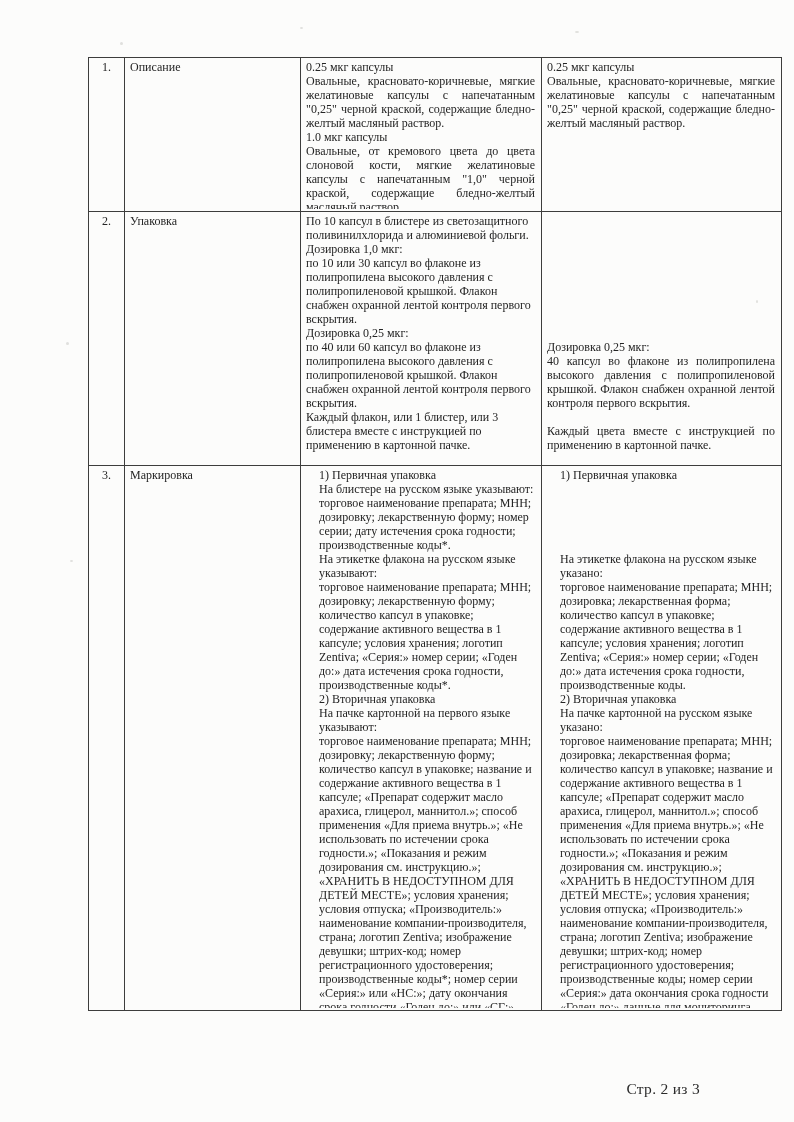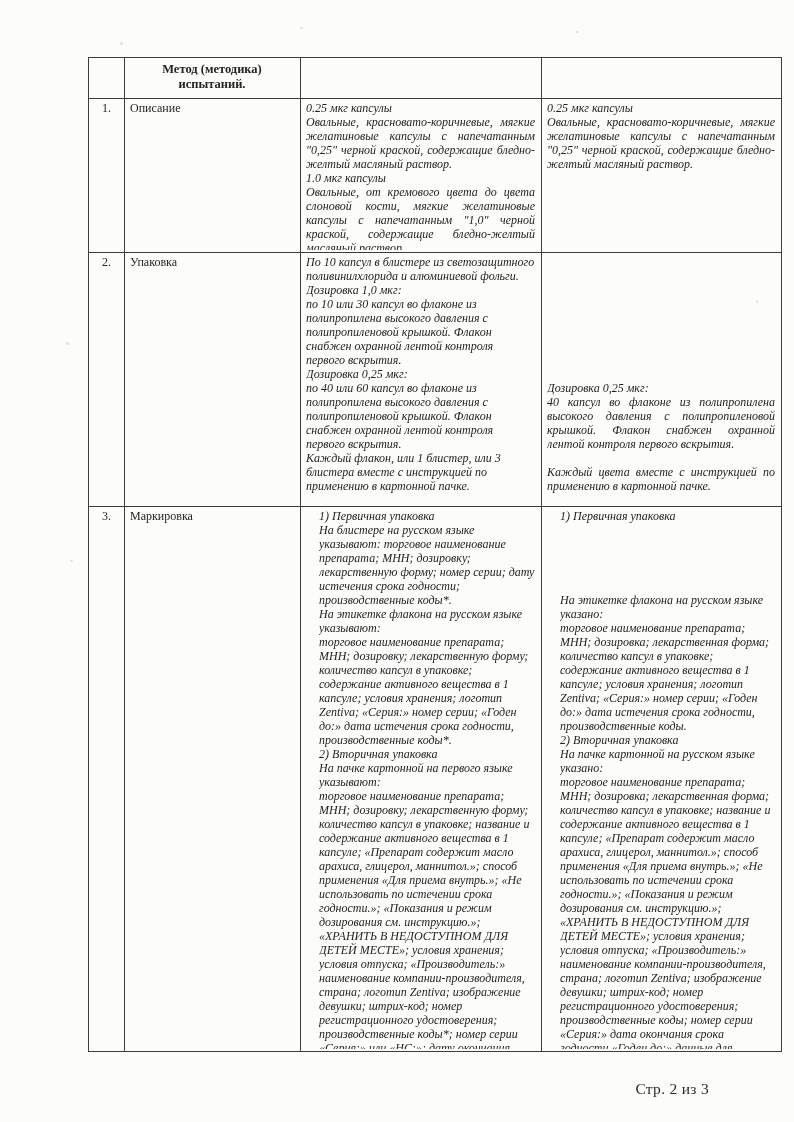--- a/index.html
+++ b/index.html
@@ -42,51 +42,45 @@
     font-weight:bold;
     font-size:12.5px;
     text-align:center;
     line-height:15px;
     padding-top:4px;
   }
   .cellwrap{overflow:hidden;}
   .h1 .cellwrap{height:149px;}
   .h2 .cellwrap{height:249px;}
   .h3 .cellwrap{height:540px;margin-left:13px;}
-  .para{min-height:14px;font-style:italic;}
+  .para{min-height:14px;}
   .justify .para{text-align:justify;}
 
   .footer{
     position:absolute;
-    top:1080px;right:85px;
+    top:1080px;right:94px;
     font-size:15.5px;
     color:#2a2a2a;
     letter-spacing:.3px;
   }
 </style>
 </head>
 <body>
 
 <div class="page">
 
   <span class="speck" style="left:300px;top:27px;width:3px;height:2px;"></span>
   <span class="speck" style="left:575px;top:31px;width:4px;height:2px;"></span>
   <span class="speck" style="left:120px;top:42px;width:3px;height:3px;"></span>
   <span class="speck" style="left:66px;top:342px;width:3px;height:3px;"></span>
   <span class="speck" style="left:756px;top:300px;width:2px;height:3px;"></span>
   <span class="speck" style="left:70px;top:560px;width:3px;height:2px;"></span>
 
   <table class="doc-table">
     <tbody>
-        <tr class="header-row">
-      <td class="col-num"></td>
-      <td class="col-label">Метод (методика) испытаний.</td>
-      <td class="col-a"></td>
-      <td class="col-b"></td>
-    </tr>
 
     <tr class="h1">
       <td class="col-num">1.</td>
       <td class="col-label">Описание</td>
       <td class="col-a justify">
             <div class="cellwrap">
               <div class="para">0.25 мкг капсулы</div>
               <div class="para">Овальные, красновато-коричневые, мягкие желатиновые капсулы с напечатанным "0,25" черной краской, содержащие бледно-желтый масляный раствор.</div>
               <div class="para">1.0 мкг капсулы</div>
               <div class="para">Овальные, от кремового цвета до цвета слоновой кости, мягкие желатиновые капсулы с напечатанным "1,0" черной краской, содержащие бледно-желтый масляный раствор.</div>

